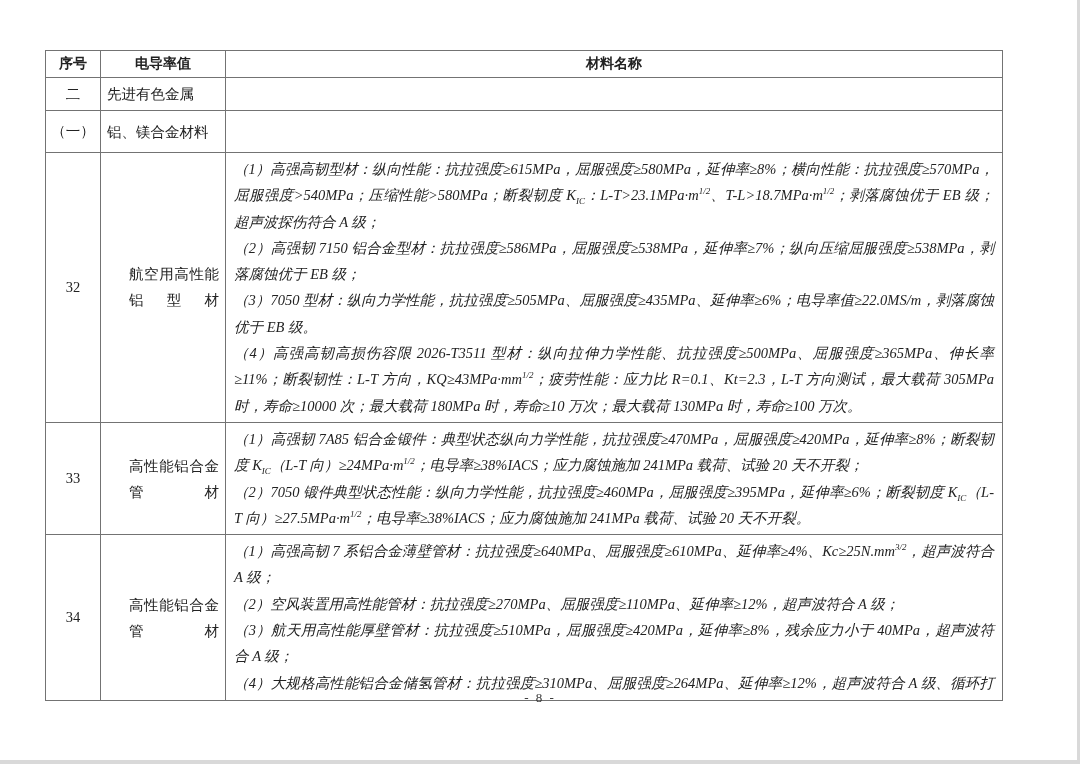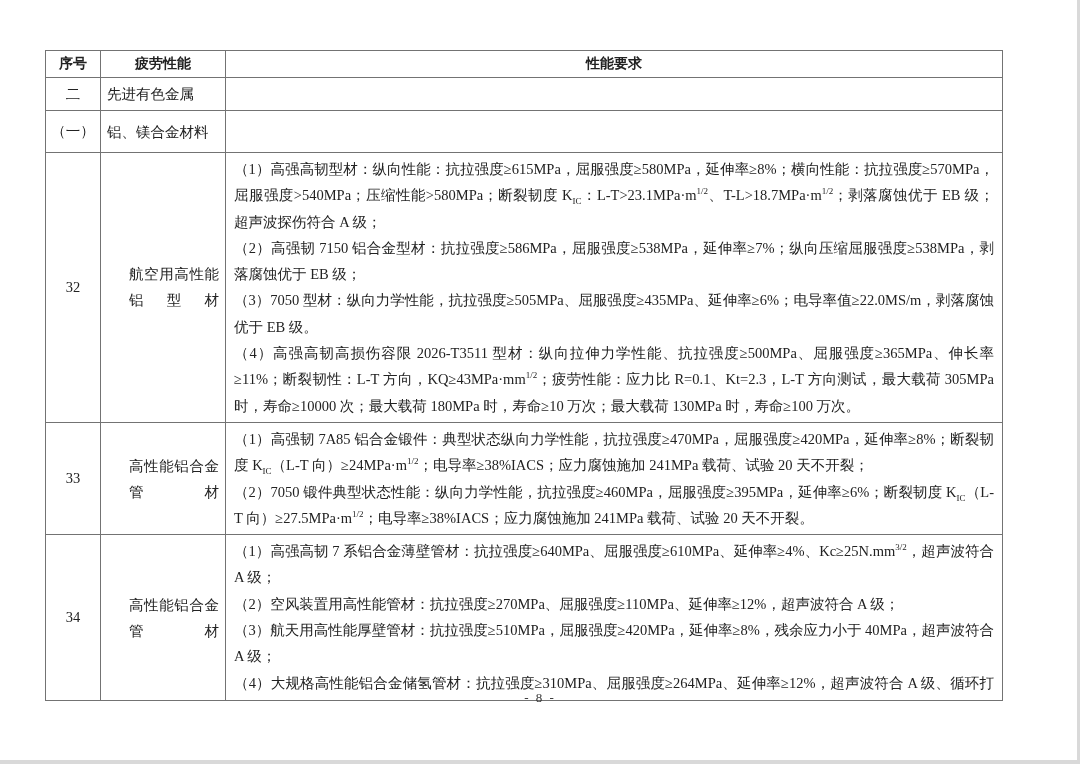--- a/index.html
+++ b/index.html
@@ -45,21 +45,21 @@
   tr.hdr   { height: 27px; }
   tr.r-sec { height: 30px; }
   tr.r-sub { height: 42px; }
   tr.r-32  { height: 264px; }
   tr.r-33  { height: 106px; }
   tr.r-34  { height: 166px; }
   td { font-size: 14.5px; vertical-align: middle; }
   td.no { text-align: center; padding: 0 2px; }
   td.name { padding: 3px 6px; line-height: 26px; font-family: Liberation Serif, serif; }
   td.name.spread { text-align: justify; text-align-last: justify; padding-left: 28px; }
-  td.req { padding: 3px 8px; vertical-align: top; }
+  td.req { padding: 3px 8px; vertical-align: top; font-style: italic; }
   td.req p {
     margin: 0;
     line-height: 26.3px;
     text-align: justify;
   }
   td.req p.cut { text-align-last: justify; }
   sup, sub { font-size: 9px; line-height: 0; }
   .pageno {
     position: absolute;
     left: 0;
@@ -78,22 +78,22 @@
 
   <table class="materials">
     <colgroup>
       <col class="c-no">
         <col class="c-name">
         <col class="c-req">
     </colgroup>
     <thead>
       <tr class="hdr">
         <th>序号</th>
-        <th>疲劳性能</th>
-        <th>性能要求</th>
+        <th>电导率值</th>
+        <th>材料名称</th>
       </tr>
     </thead>
     <tbody>
       <tr class="r-sec">
         <td class="no">二</td>
         <td class="name">先进有色金属</td>
         <td class="req"></td>
       </tr>
       <tr class="r-sub">
         <td class="no">（一）</td>

